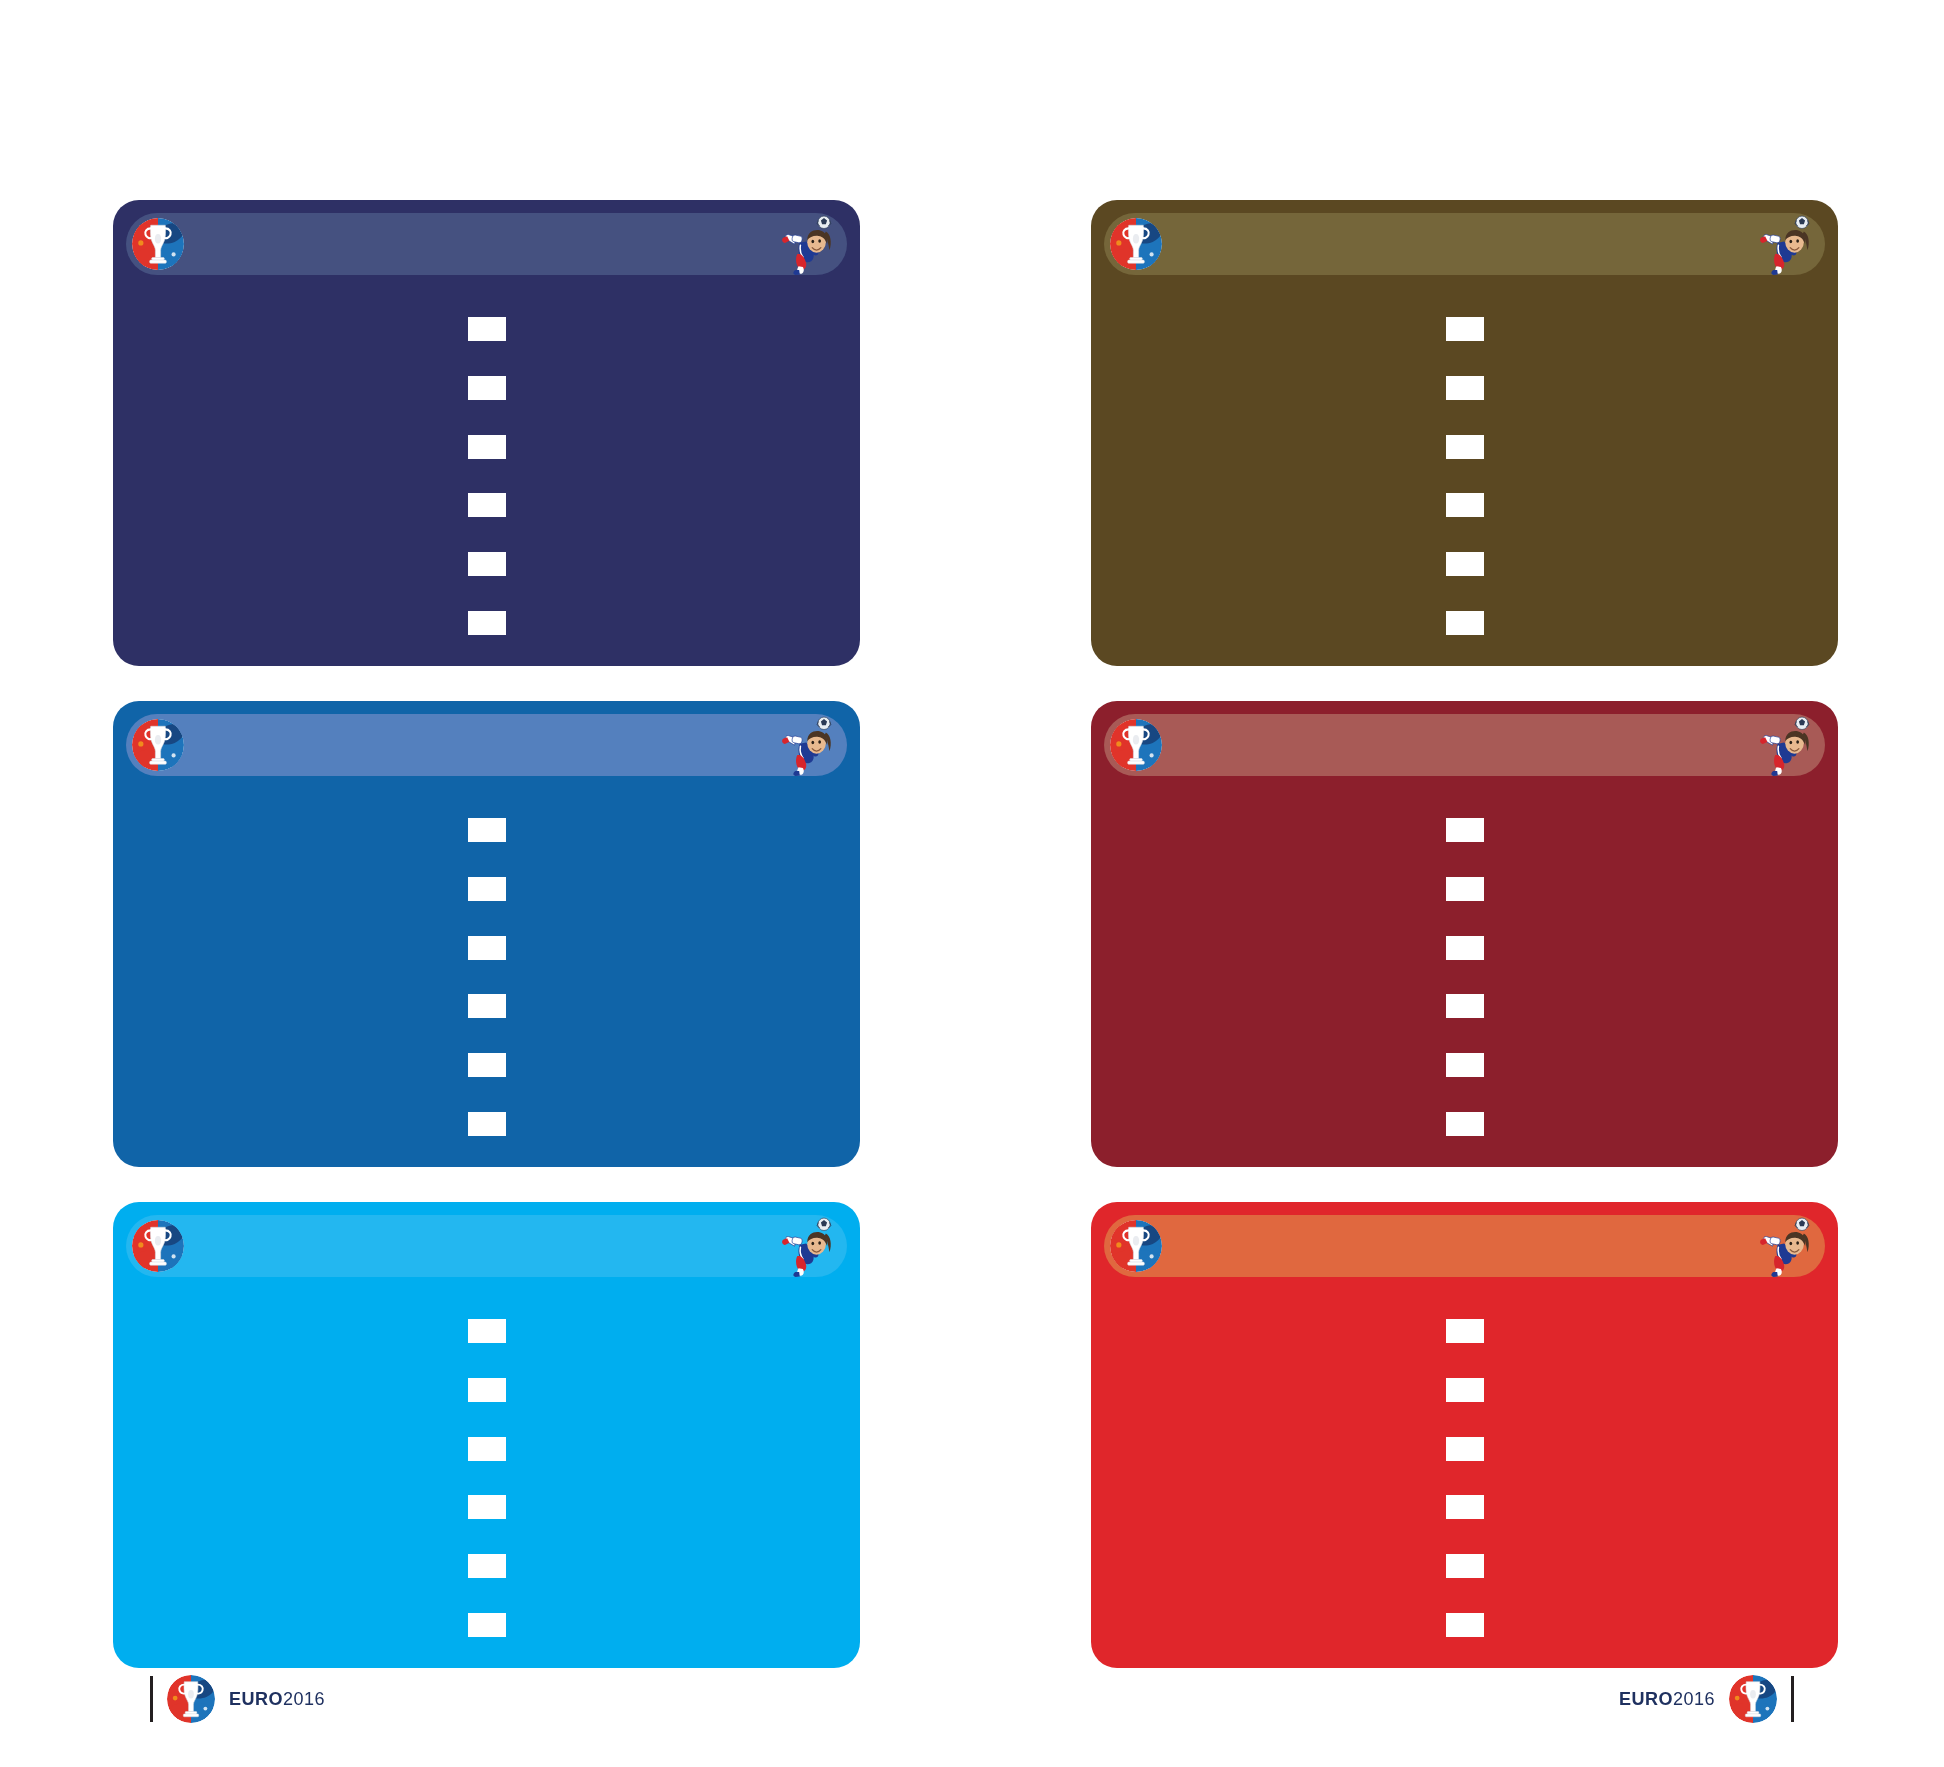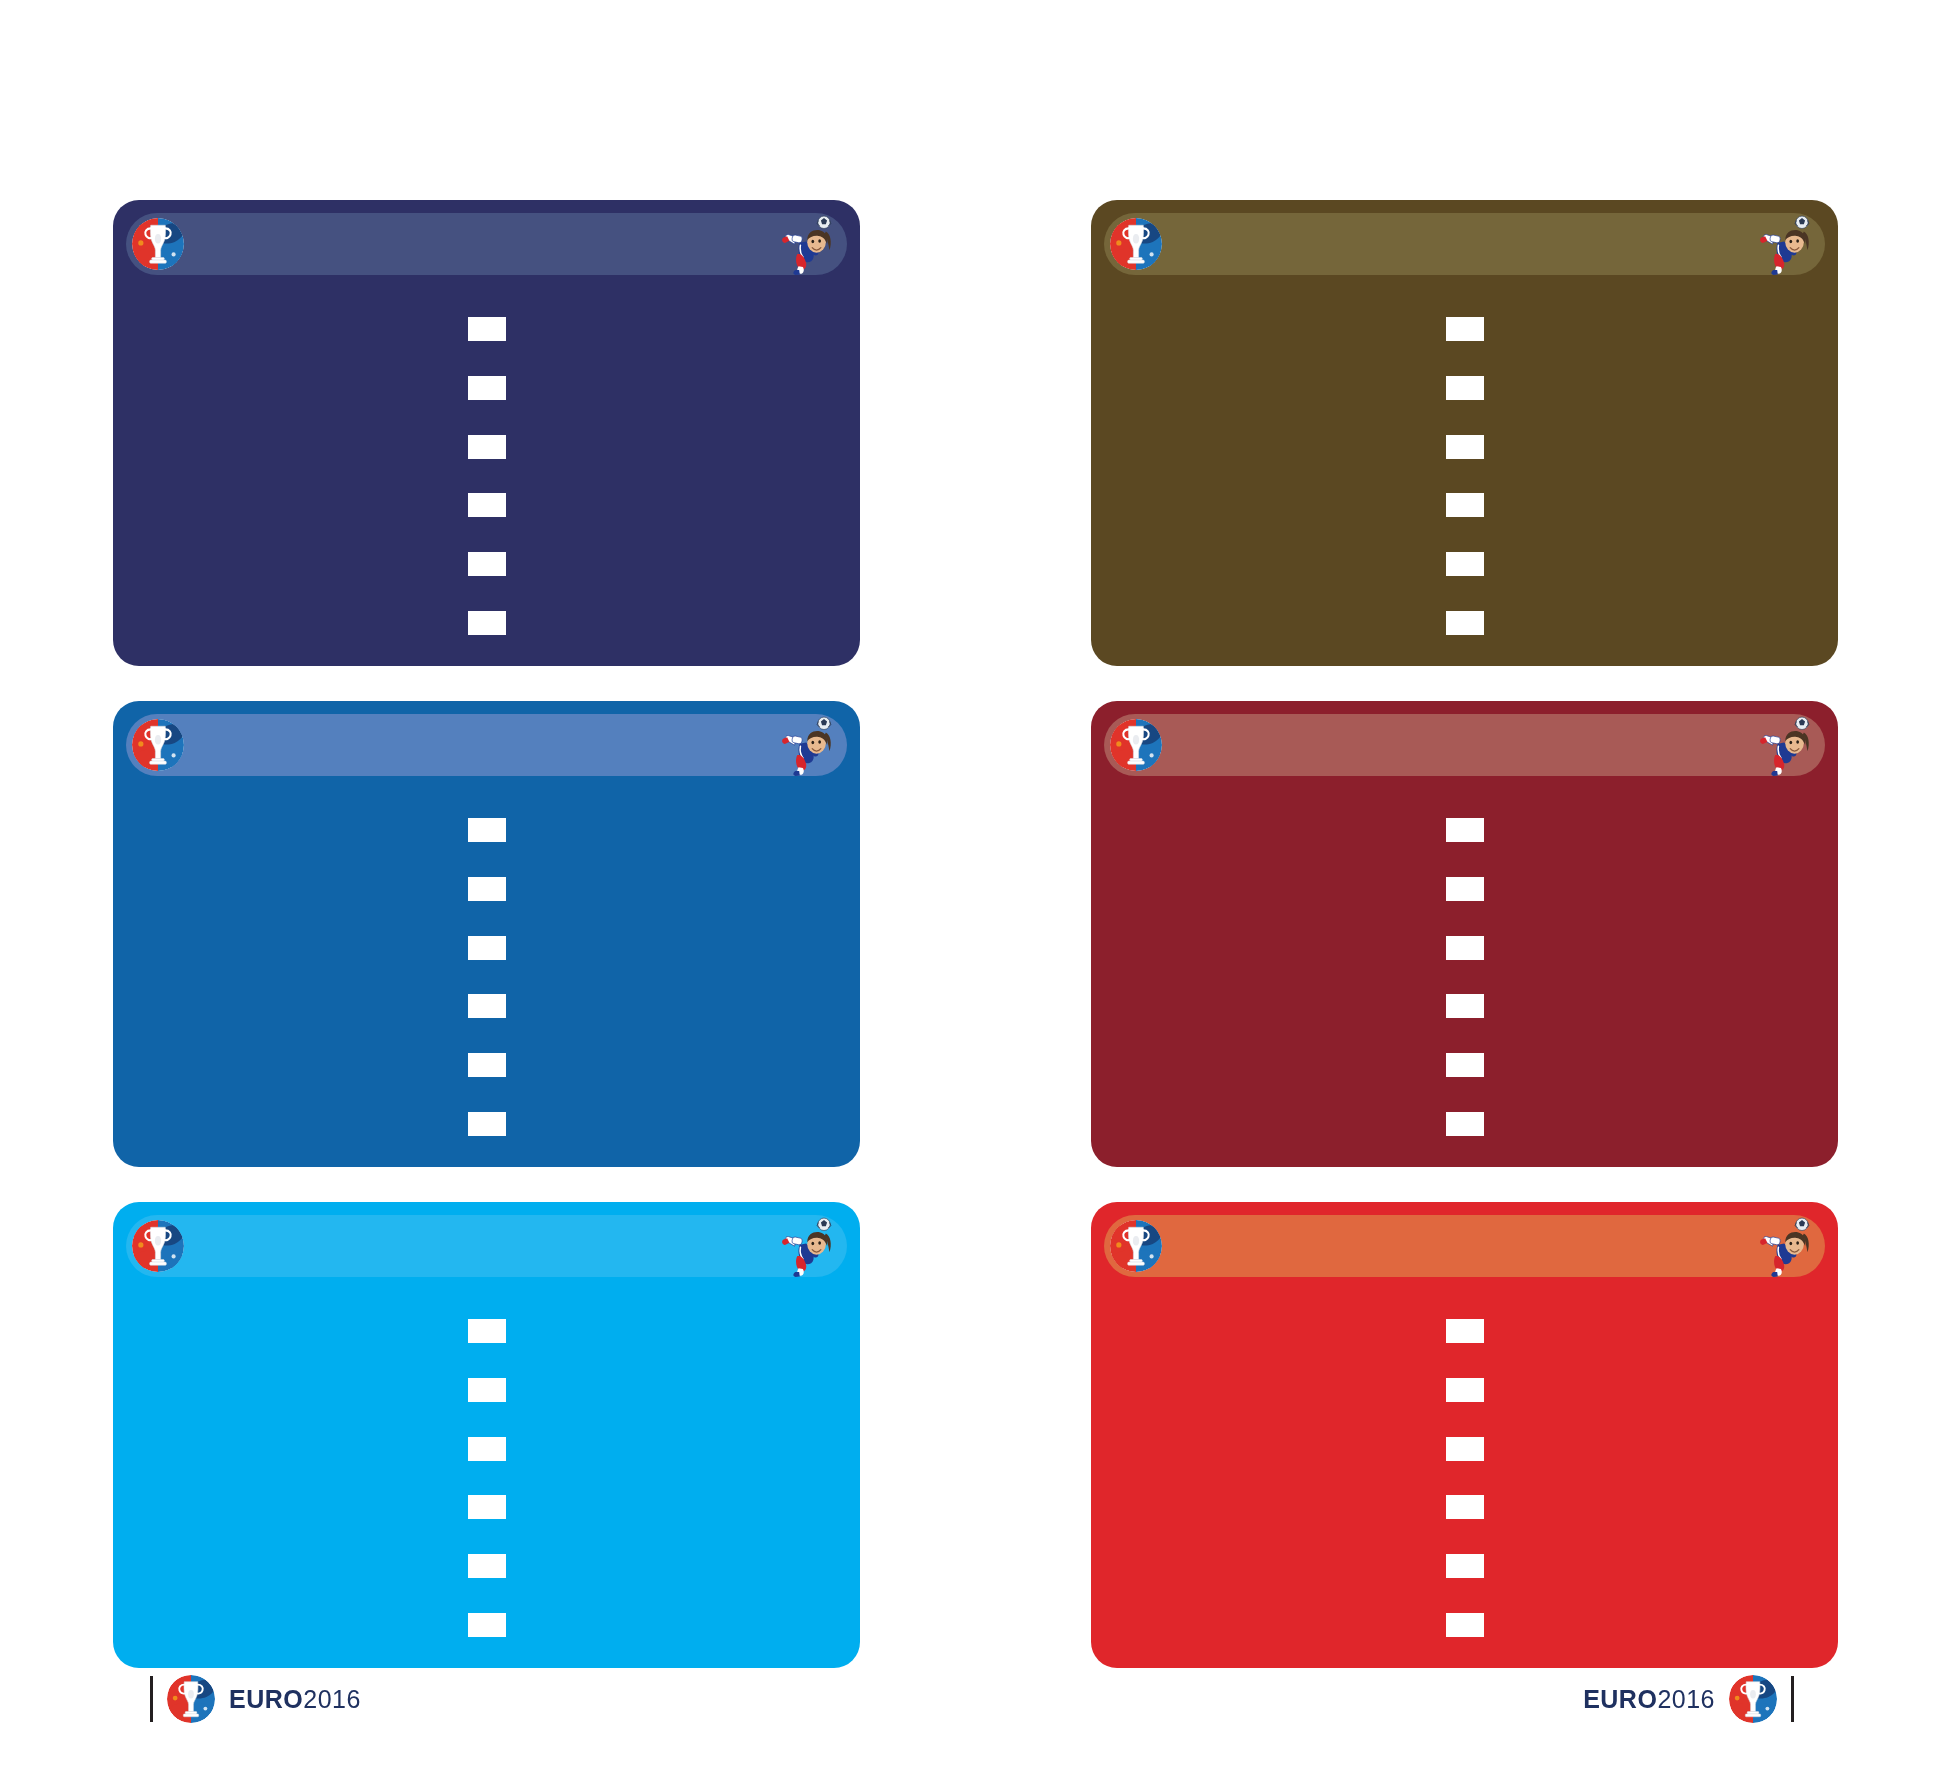--- a/index.html
+++ b/index.html
@@ -112,21 +112,21 @@
   .footer-logo {
     width: 48px;
     height: 48px;
     border-radius: 50%;
     overflow: hidden;
     flex: 0 0 auto;
   }
   .footer-logo svg { display: block; width: 100%; height: 100%; }
 
   .footer-wordmark {
-    font-size: 25px;
+    font-size: 18px;
     letter-spacing: 0.5px;
     color: #1f3160;
     white-space: nowrap;
     font-weight: bold;
   }
   .footer-wordmark .year { font-weight: normal; }
 </style>
 </head>
 <body>
 

